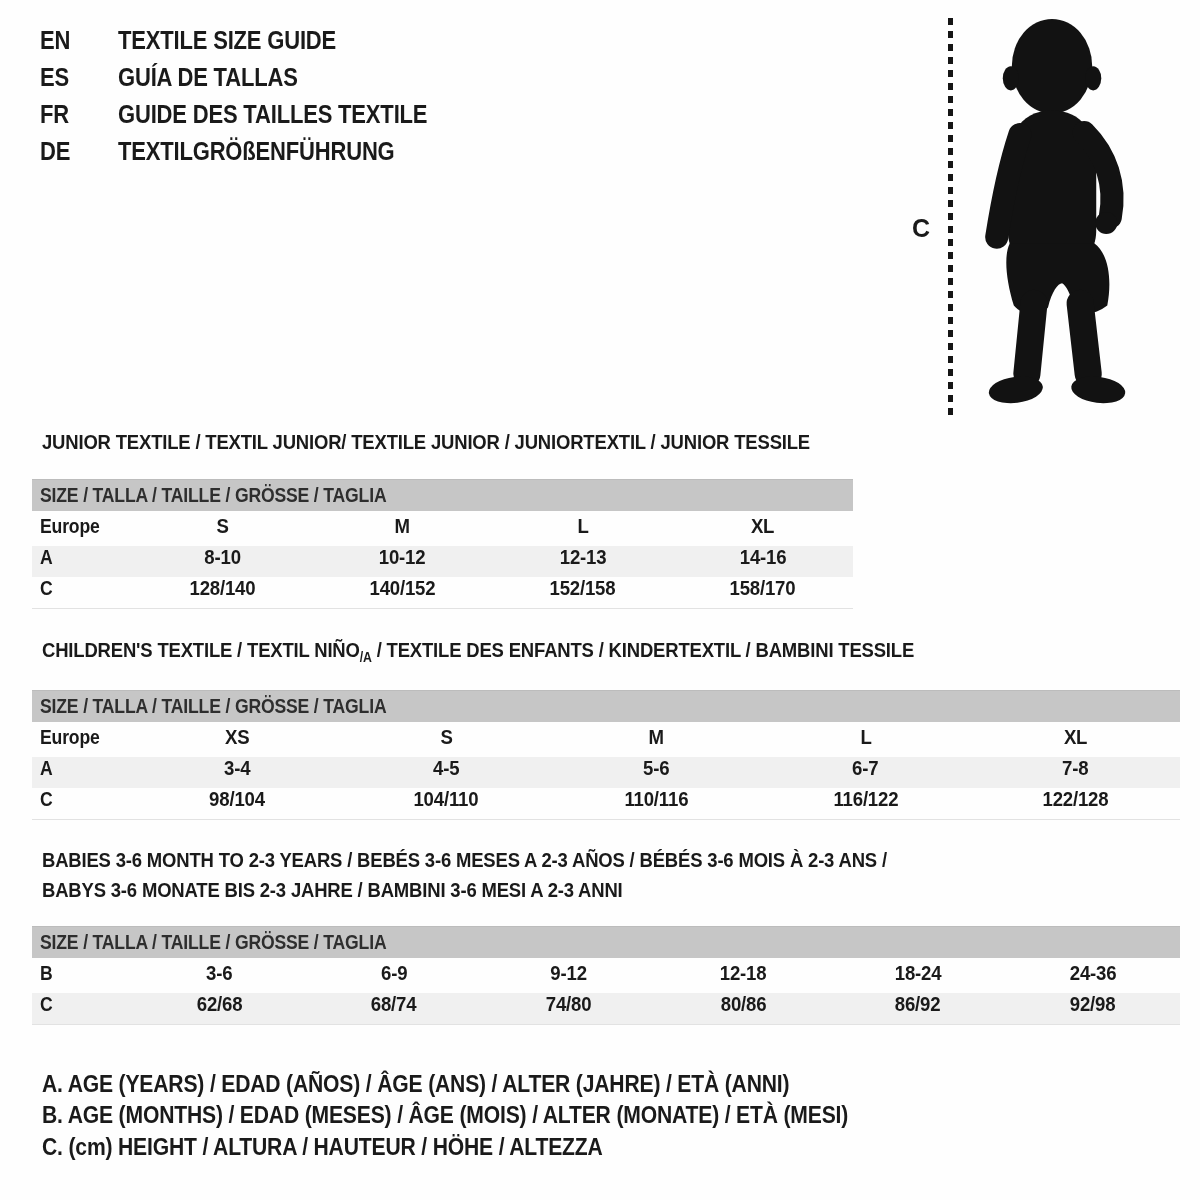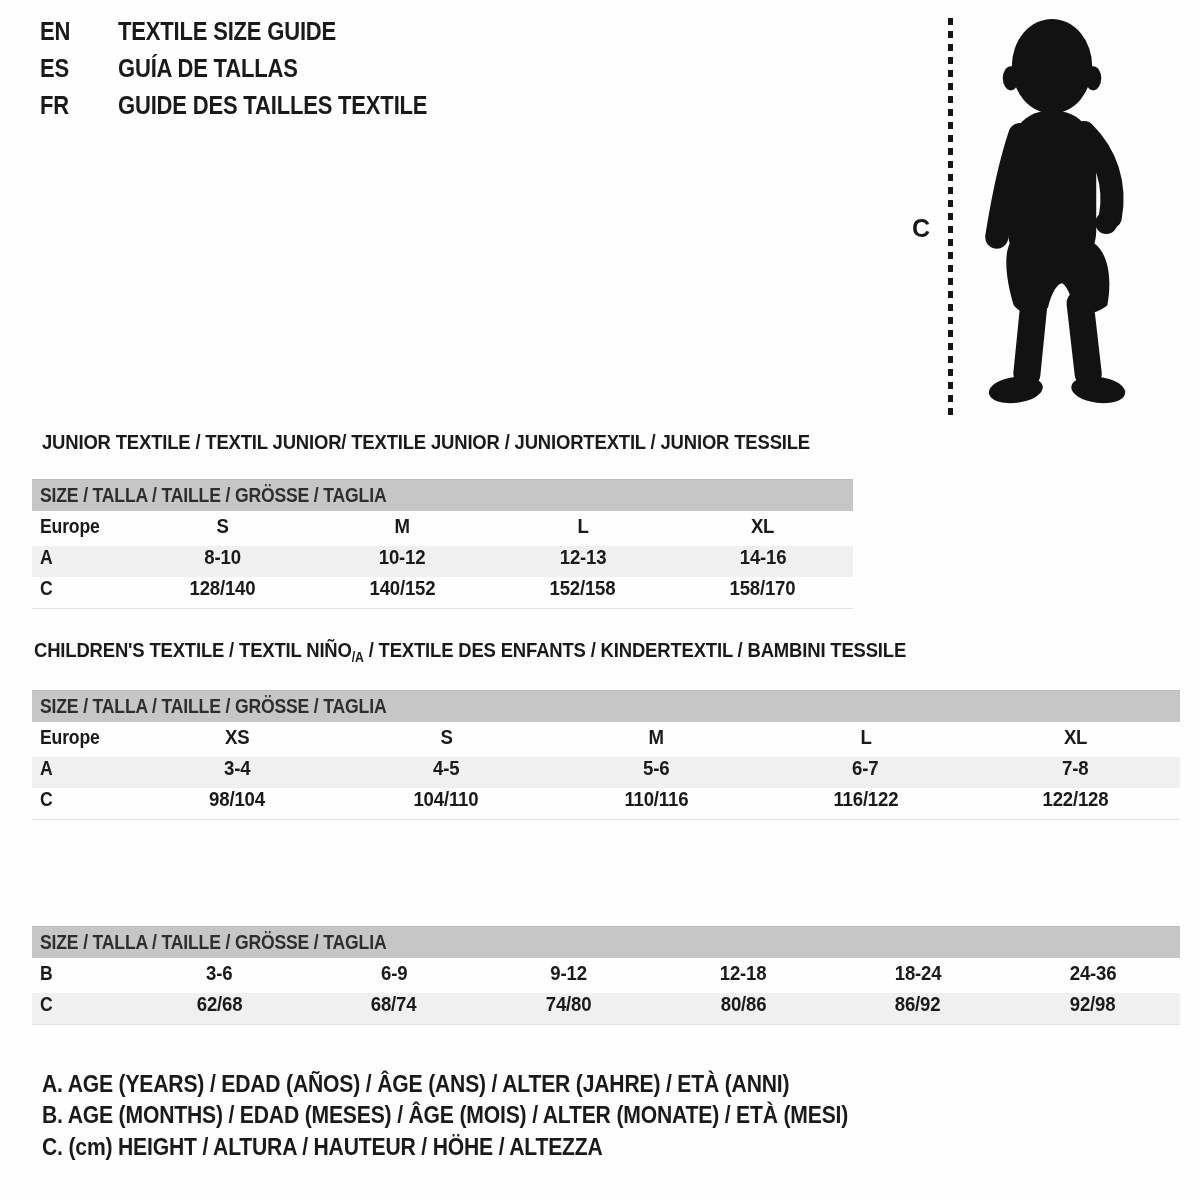--- a/index.html
+++ b/index.html
@@ -5,21 +5,21 @@
   html,body{margin:0;padding:0;background:#fff;}
   .canvas{
     position:relative;width:1200px;height:1200px;background:#fefefe;overflow:hidden;
     font-family:"Liberation Sans",sans-serif;font-weight:bold;color:#1a1a1a;
     letter-spacing:-0.2px;
   }
   .cond{display:inline-block;transform:scaleX(0.88);transform-origin:0 50%;white-space:nowrap;}
   .condc{display:inline-block;transform:scaleX(0.93);transform-origin:50% 50%;white-space:nowrap;}
 
   
-  .lang-block{position:absolute;left:40px;top:13px;}
+  .lang-block{position:absolute;left:40px;top:22px;}
   .lang-row{display:flex;height:37px;align-items:center;font-size:25px;}
   .lang-code{width:78px;flex:0 0 78px;}
 
   
   .dotted-line{
     position:absolute;left:948px;top:18px;width:5px;height:398px;
     background:repeating-linear-gradient(to bottom,#151515 0 7px,transparent 7px 13px);
   }
   .measure-label{position:absolute;left:912px;top:214px;font-size:25px;}
   .silhouette{position:absolute;left:963px;top:14px;}
@@ -54,20 +54,24 @@
       <span class="lang-code"><span class="cond">EN</span></span>
       <span class="cond">TEXTILE SIZE GUIDE</span>
     </div>
     <div class="lang-row">
       <span class="lang-code"><span class="cond">ES</span></span>
       <span class="cond">GUÍA DE TALLAS</span>
     </div>
     <div class="lang-row">
       <span class="lang-code"><span class="cond">FR</span></span>
       <span class="cond">GUIDE DES TAILLES TEXTILE</span>
+    </div>
+    <div class="lang-row">
+      <span class="lang-code"><span class="cond">DE</span></span>
+      <span class="cond">TEXTILGRÖßENFÜHRUNG</span>
     </div>
   </div>
 
   <div class="dotted-line"></div>
   <div class="measure-label">C</div>
   <svg class="silhouette" width="172" height="402" viewBox="0 0 170 400" xmlns="http://www.w3.org/2000/svg">
     <g fill="#121212">
       <ellipse cx="88" cy="52" rx="40" ry="47"></ellipse>
       <ellipse cx="47" cy="64" rx="8" ry="12"></ellipse>
       <ellipse cx="129" cy="64" rx="8" ry="12"></ellipse>
@@ -108,21 +112,21 @@
       <div class="trow">
         <span class="rlabel"><span class="cond">C</span></span>
         <span class="cell"><span class="condc">128/140</span></span>
         <span class="cell"><span class="condc">140/152</span></span>
         <span class="cell"><span class="condc">152/158</span></span>
         <span class="cell"><span class="condc">158/170</span></span>
       </div>
     </div>
   </div>
 
-  <div class="sec-title" style="left:34px;top:638px;">
+  <div class="sec-title" style="left:42px;top:638px;">
     <span class="cond"><span>CHILDREN'S TEXTILE / TEXTIL NIÑO</span><span class="sub-a">/A</span><span> / TEXTILE DES ENFANTS / KINDERTEXTIL / BAMBINI TESSILE</span></span>
   </div>
   <div class="sg-table" style="left:32px;top:690px;width:1148px;">
     <div class="banner">
       <span class="cond">SIZE / TALLA / TAILLE / GRÖSSE / TAGLIA</span>
     </div>
     <div class="rows">
       <div class="trow">
         <span class="rlabel"><span class="cond">Europe</span></span>
         <span class="cell"><span class="condc">XS</span></span>
@@ -143,20 +147,24 @@
         <span class="rlabel"><span class="cond">C</span></span>
         <span class="cell"><span class="condc">98/104</span></span>
         <span class="cell"><span class="condc">104/110</span></span>
         <span class="cell"><span class="condc">110/116</span></span>
         <span class="cell"><span class="condc">116/122</span></span>
         <span class="cell"><span class="condc">122/128</span></span>
       </div>
     </div>
   </div>
 
+  <div class="sec-title" style="left:42px;top:845px;line-height:30px;">
+    <span class="cond">BABIES 3-6 MONTH TO 2-3 YEARS / BEBÉS 3-6 MESES A 2-3 AÑOS / BÉBÉS 3-6 MOIS À 2-3 ANS /</span><br>
+    <span class="cond">BABYS 3-6 MONATE BIS 2-3 JAHRE / BAMBINI 3-6 MESI A 2-3 ANNI</span>
+  </div>
   <div class="sg-table" style="left:32px;top:926px;width:1148px;">
     <div class="banner">
       <span class="cond">SIZE / TALLA / TAILLE / GRÖSSE / TAGLIA</span>
     </div>
     <div class="rows">
       <div class="trow">
         <span class="rlabel"><span class="cond">B</span></span>
         <span class="cell"><span class="condc">3-6</span></span>
         <span class="cell"><span class="condc">6-9</span></span>
         <span class="cell"><span class="condc">9-12</span></span>

